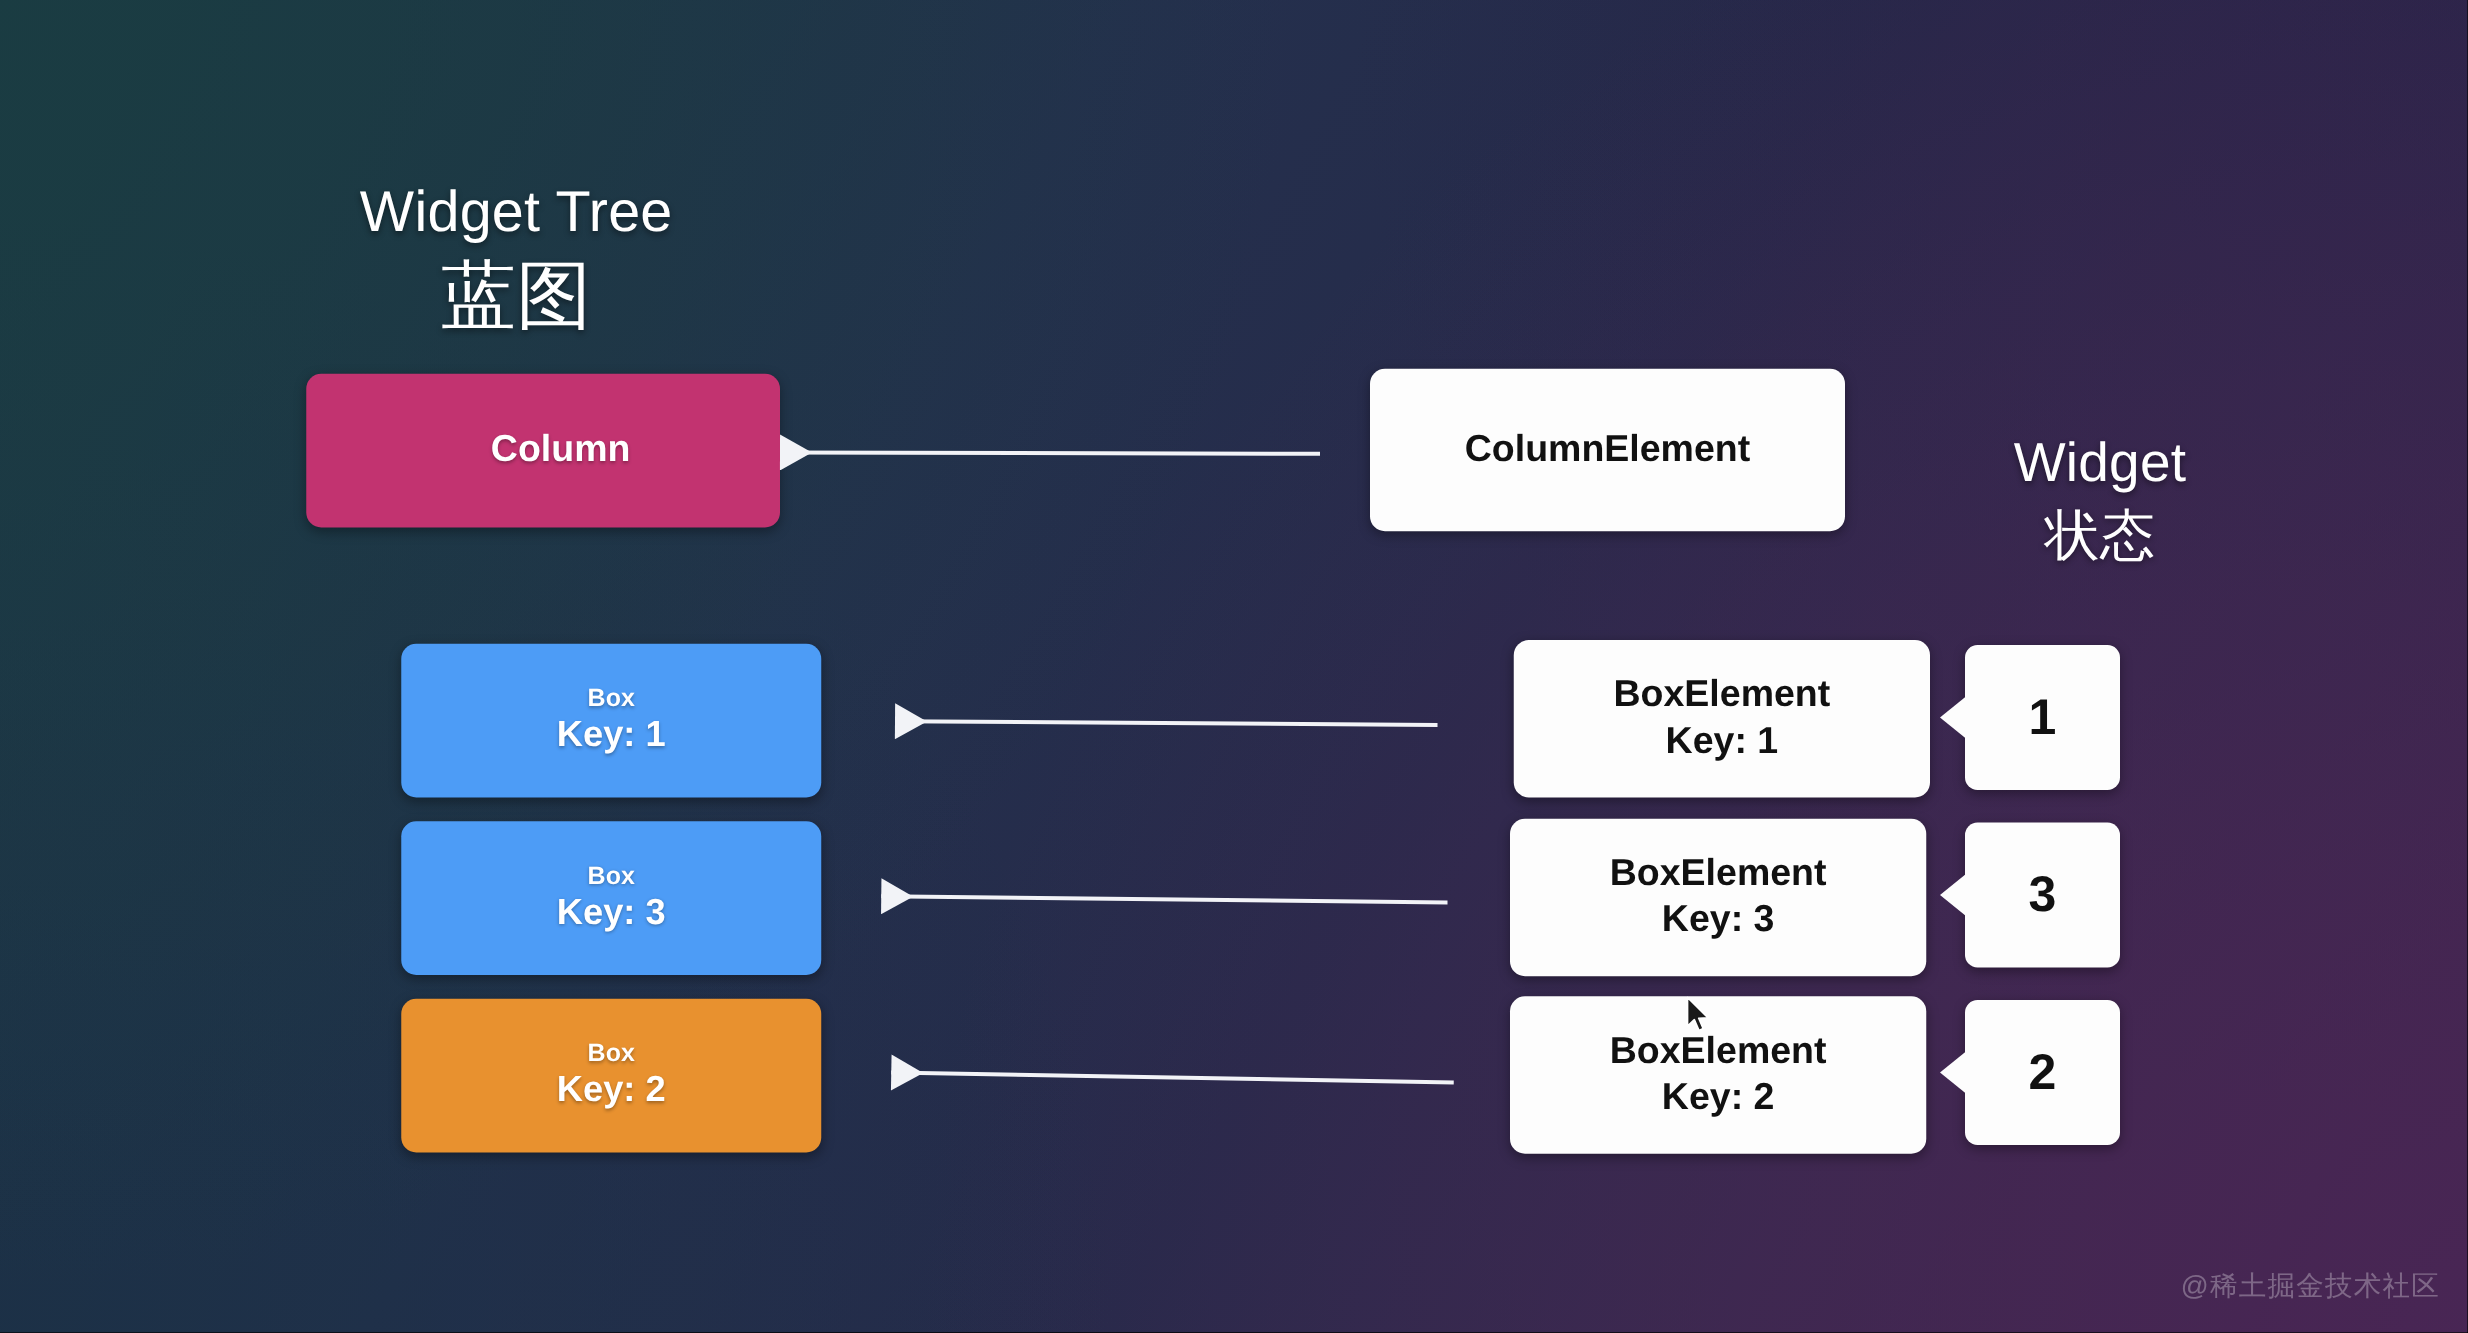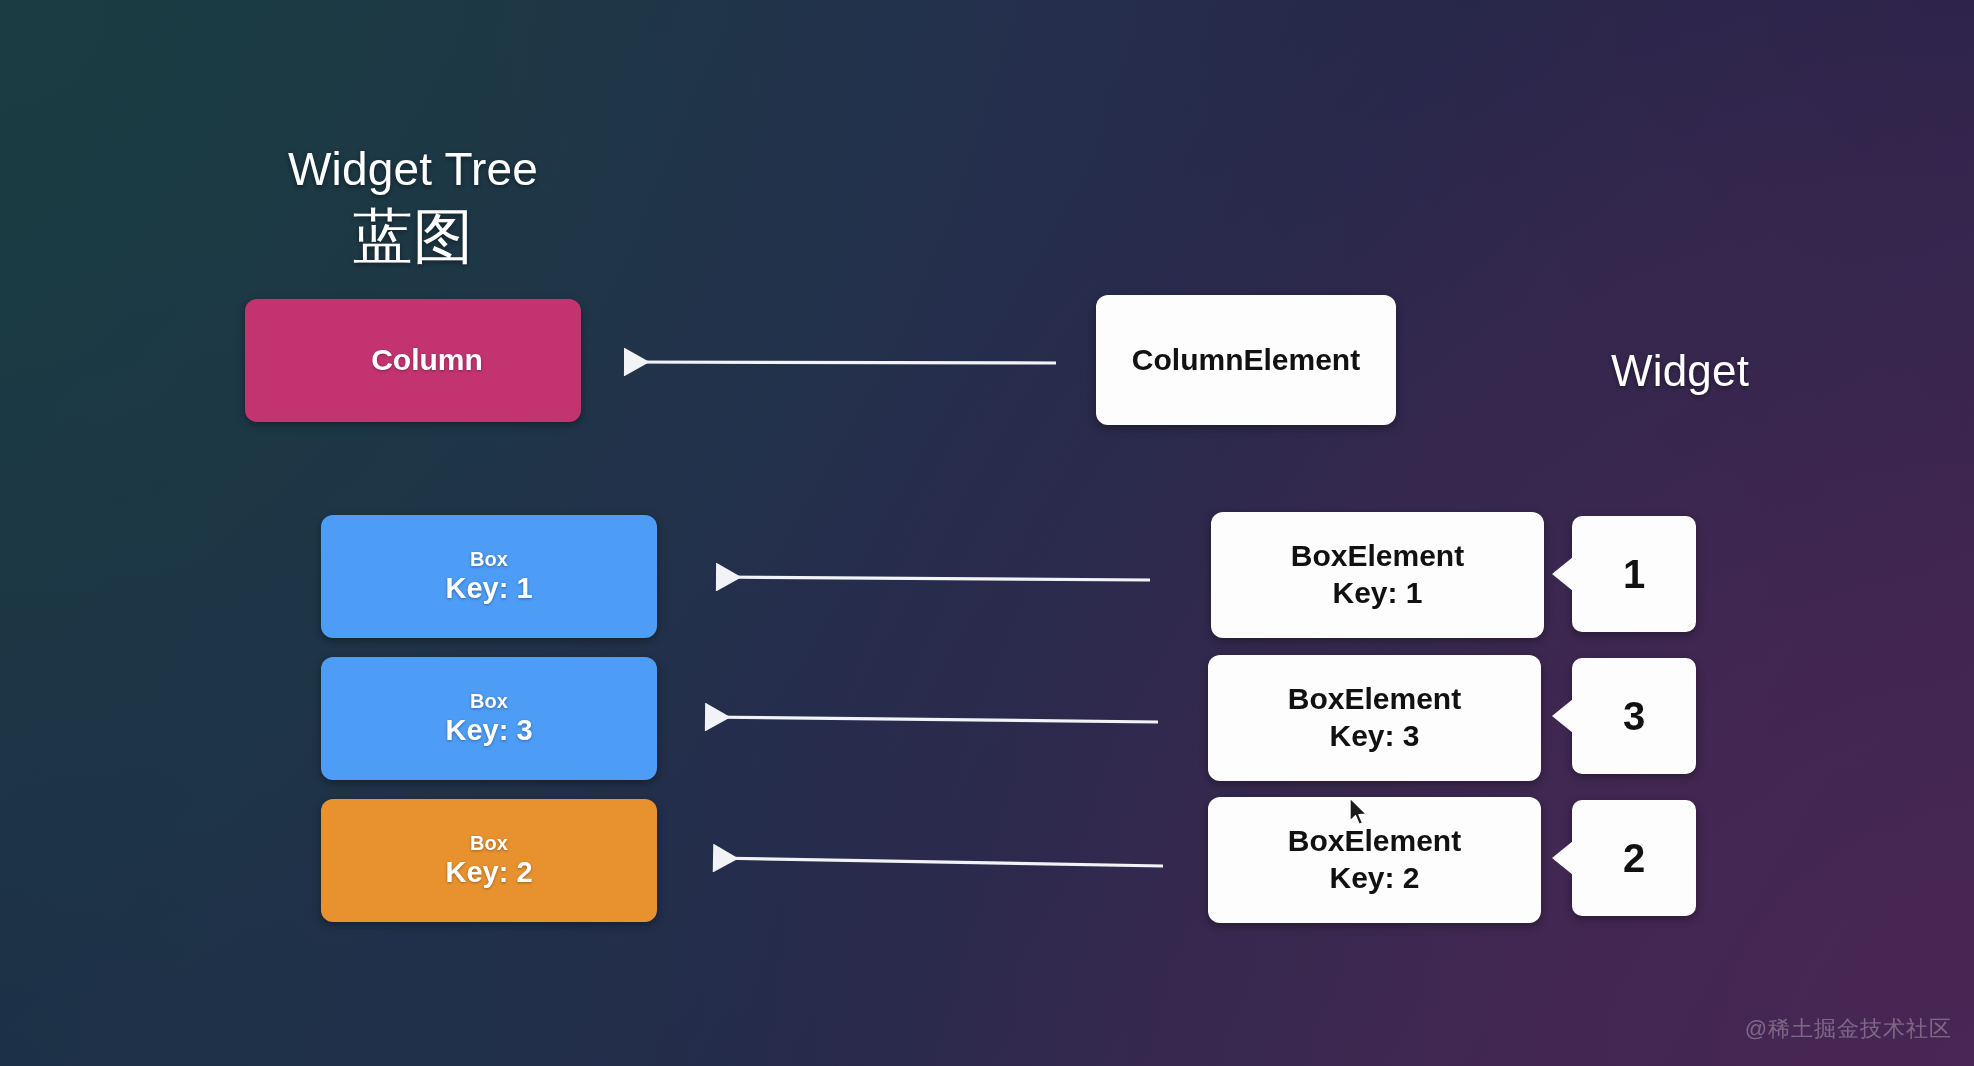--- a/index.html
+++ b/index.html
@@ -61,40 +61,40 @@
   
   .widget-node {
     color: #ffffff;
     font-weight: 700;
     text-shadow: 0 1px 3px rgba(0,0,0,0.33);
   }
   .widget-node .l1 { font-size: 20px; }
   .widget-node .l2 { font-size: 29px; }
 
   #w-column {
-    left: 245px; top: 299px; width: 336px; height: 123px;
+    left: 245px; top: 299px; width: 379px; height: 123px;
     background: #c23370;
     padding-left: 28px;
   }
   #w-column .l1 { font-size: 30px; }
 
   #w-box1 { left: 321px; top: 515px; width: 336px; height: 123px; background: #4d9cf6; }
   #w-box2 { left: 321px; top: 657px; width: 336px; height: 123px; background: #4d9cf6; }
   #w-box3 { left: 321px; top: 799px; width: 336px; height: 123px; background: #e8912f; }
 
   
   .element-node {
     background: #fdfdfd;
     color: #111111;
     font-weight: 700;
   }
   .element-node .l1 { font-size: 30px; }
   .element-node .l2 { font-size: 30px; }
 
-  #e-column { left: 1096px; top: 295px; width: 300px; height: 130px; text-align: center; }
+  #e-column { left: 1096px; top: 295px; width: 380px; height: 130px; text-align: center; }
   #e-box1 { left: 1211px; top: 512px; width: 333px; height: 126px; }
   #e-box2 { left: 1208px; top: 655px; width: 333px; height: 126px; }
   #e-box3 { left: 1208px; top: 797px; width: 333px; height: 126px; }
 
   
   .state-bubble {
     position: absolute;
     width: 124px;
     height: 116px;
     background: #fdfdfd;
@@ -157,20 +157,21 @@
 <div id="stage">
 
   <div class="heading" id="hd-widget">
     <span class="en">Widget Tree</span>
     <span class="zh">蓝图</span>
   </div>
 
 
   <div class="heading" id="hd-state">
     <span class="en">Widget</span>
+    <span class="zh">状态</span>
   </div>
 
   <div class="node widget-node" id="w-column">
     <span class="l1">Column</span>
   </div>
 
   <div class="node widget-node" id="w-box1">
     <span class="l1">Box</span>
     <span class="l2">Key: 1</span>
   </div>

